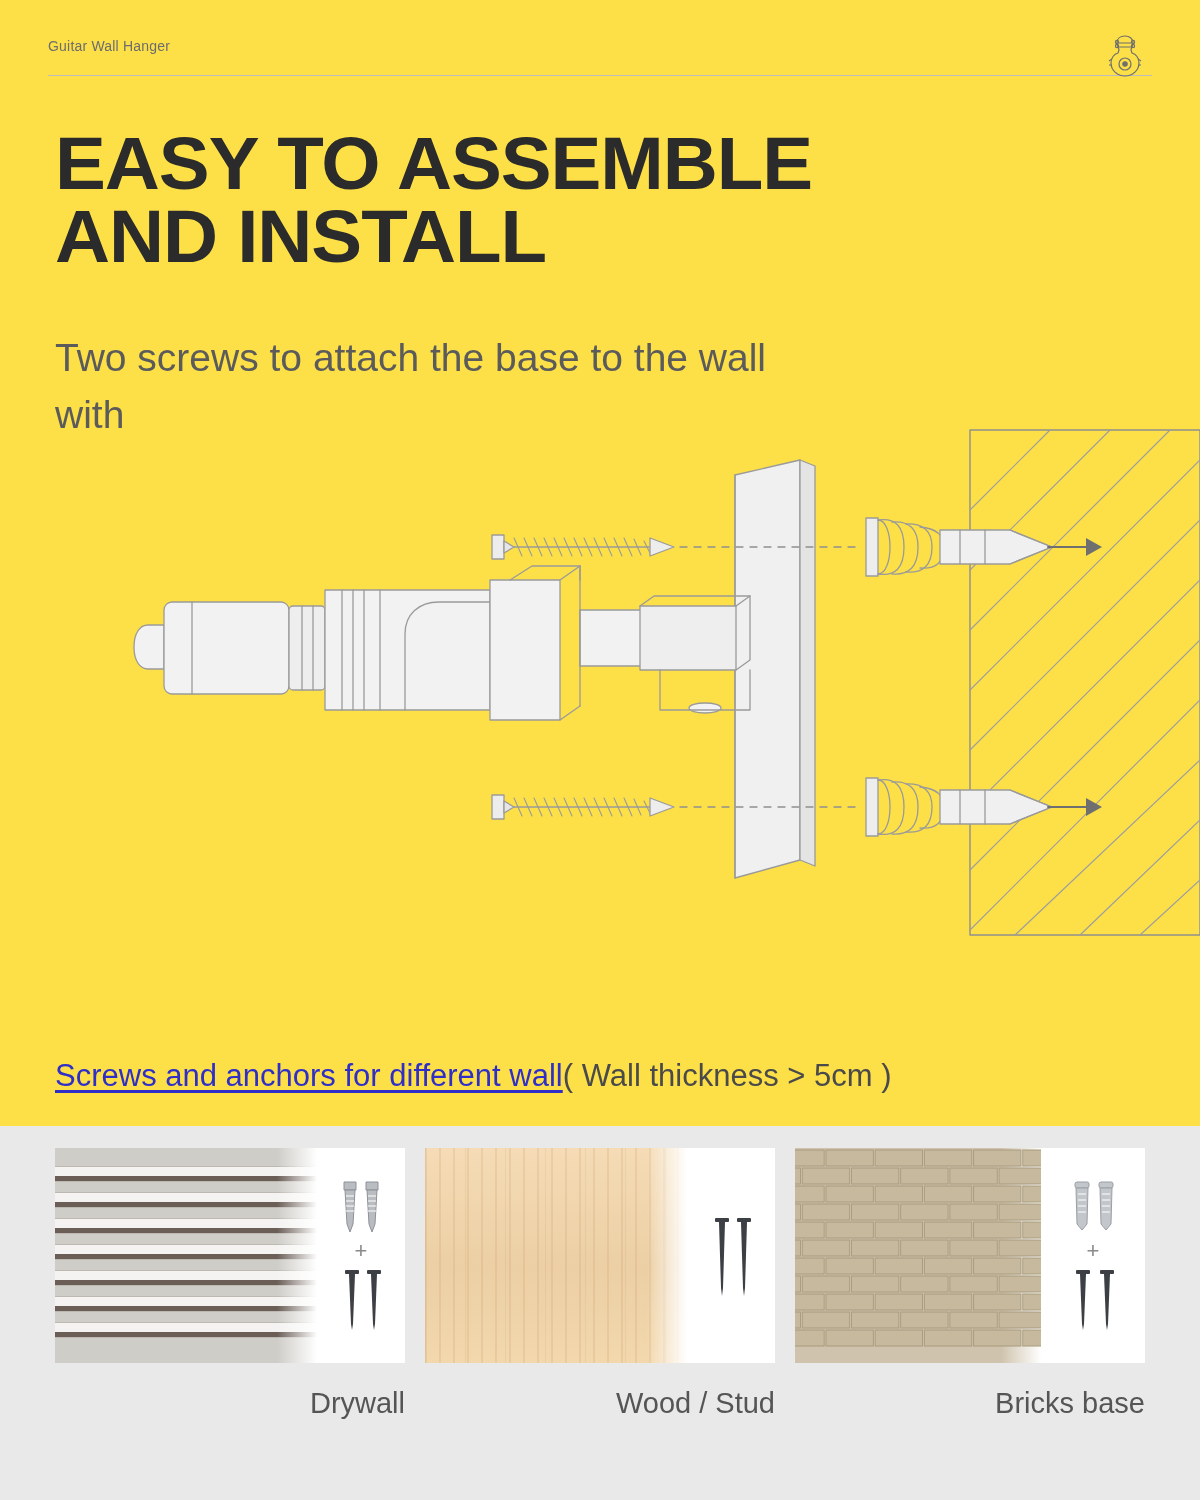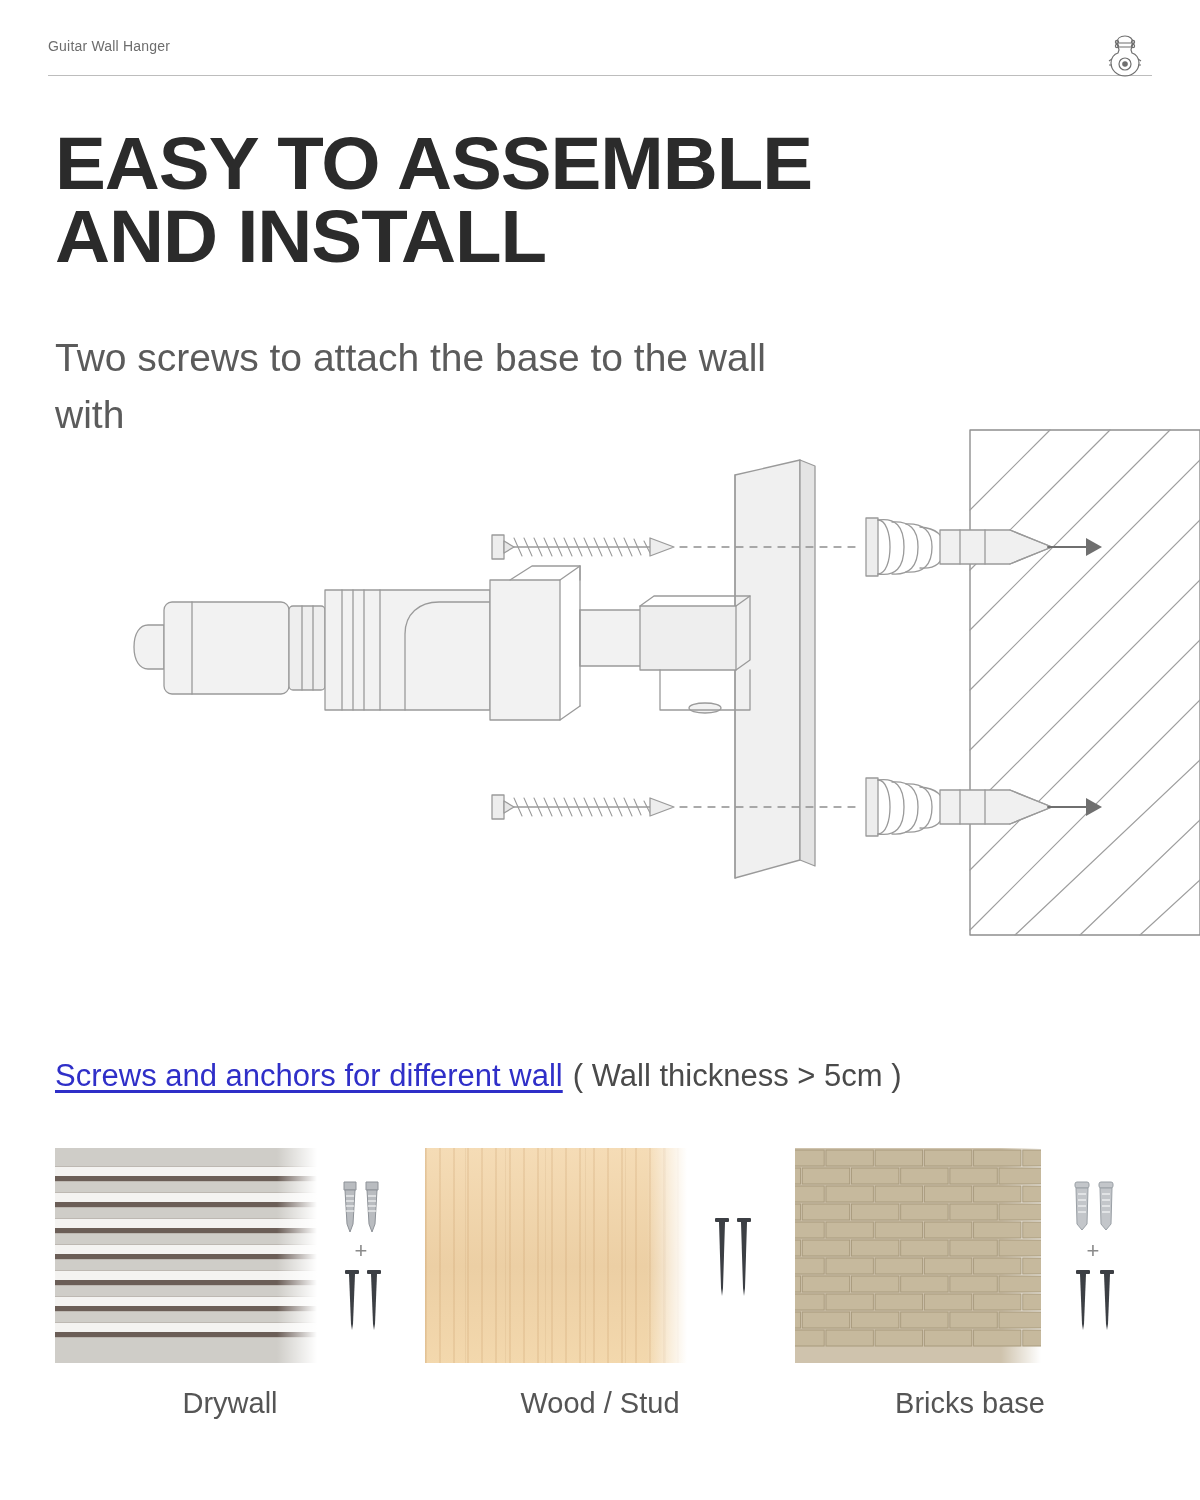--- a/index.html
+++ b/index.html
@@ -7,22 +7,22 @@
     margin: 0; padding: 0;
     width: 1200px; height: 1500px;
     background: #e9e9e9;
     font-family: "Liberation Sans", sans-serif;
     color: #3a3a3a;
     overflow: hidden;
   }
   .page {
     position: relative;
     width: 1200px;
-    height: 1500px;
-    background: #ffffff;
+    height: 1126px;
+    background: #fde047;
   }
 
   
   .header {
     position: absolute;
     left: 48px; top: 38px;
     width: 1104px;
     height: 38px;
     border-bottom: 1px solid #bdbdbd;
     display: flex;
@@ -85,21 +85,20 @@
     white-space: nowrap;
     font-family: "Liberation Sans", sans-serif;
   }
   .section-title .link {
     color: #2f2fc8;
     text-decoration: underline;
     text-underline-offset: 4px;
   }
   .section-title .paren {
     color: #4a4a4a;
-    margin-left: 10px;
   }
 
   .cards {
     position: absolute;
     left: 55px; top: 1148px;
     width: 1090px;
     display: flex;
     gap: 20px;
   }
   .card {
@@ -119,21 +118,21 @@
     display: flex;
     flex-direction: column;
     align-items: center;
     justify-content: center;
     gap: 2px;
     flex: 0 0 88px;
   }
   .inset.wide { flex: 0 0 104px; width: 104px; }
   .card-label {
     margin-top: 24px;
-    text-align: center;
+    text-align: right;
     font-size: 29px;
     color: #555;
     font-family: "Liberation Sans", sans-serif;
   }
   .plus { font-size: 22px; color: #8b8b8b; line-height: 1; margin: 2px 0; }
 
   
   .drywall { background: #cfcdc8; }
   .dw-sheet {
     position: absolute;

